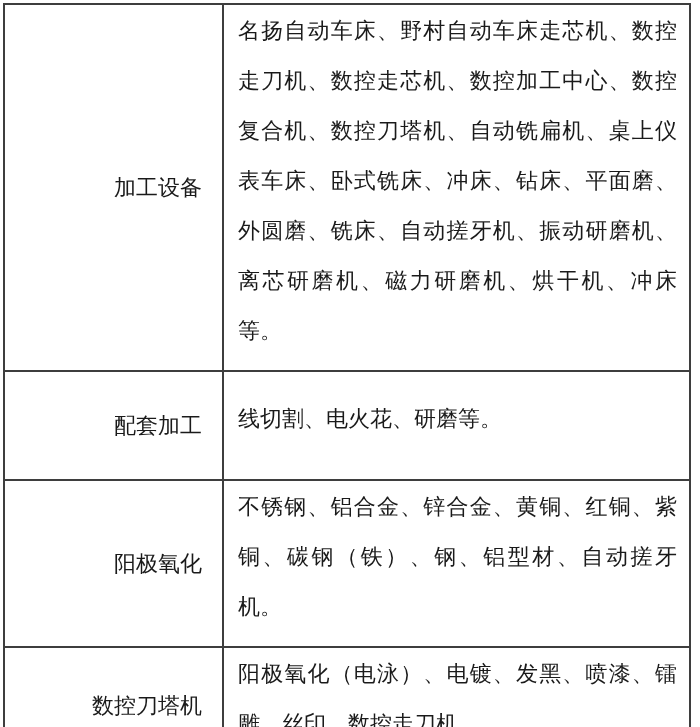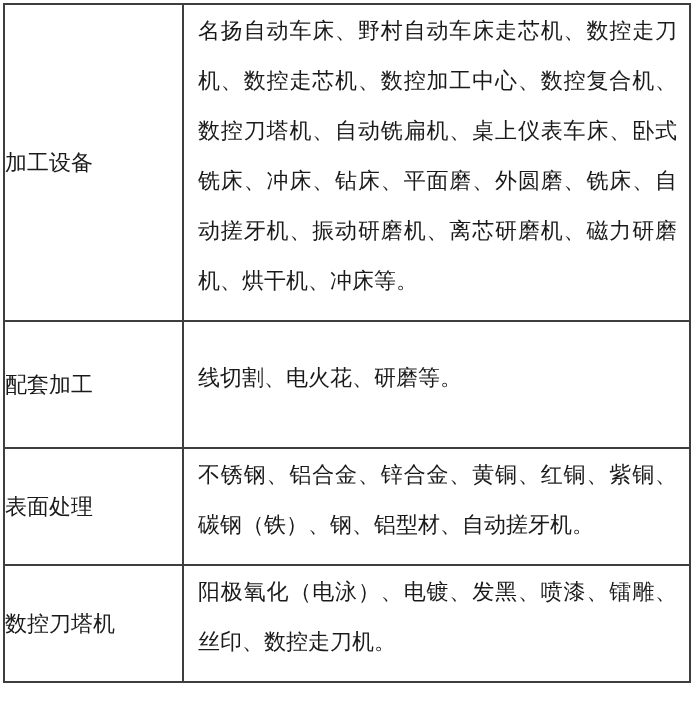--- a/index.html
+++ b/index.html
@@ -30,52 +30,52 @@
   }
   table.spec-table td {
     border: 2px solid #3e3e3e;
     background: #ffffff;
     font-size: 22px;
     line-height: 50px;
     overflow: hidden;
   }
   td.label-cell {
     width: 177px;
-    text-align: left;
+    text-align: right;
     vertical-align: middle;
-    padding: 0 0;
+    padding: 0 20px;
   }
   td.content-cell {
     text-align: justify;
     text-justify: inter-ideograph;
     vertical-align: middle;
     padding: 1px 12px 14px 14px;
   }
   tr.row-1 { height: 307px; }
-  tr.row-2 { height: 127px; }
+  tr.row-2 { height: 109px; }
   tr.row-3 { height: 104px; }
   tr.row-4 { height: 104px; }
   tr.row-5 { height: 101px; }
 </style>
 </head>
 <body>
 
 <div class="page">
   <table class="spec-table">
     <tbody>
       <tr class="row-1">
         <td class="label-cell">加工设备</td>
         <td class="content-cell">名扬自动车床、野村自动车床走芯机、数控走刀机、数控走芯机、数控加工中心、数控复合机、数控刀塔机、自动铣扁机、桌上仪表车床、卧式铣床、冲床、钻床、平面磨、外圆磨、铣床、自动搓牙机、振动研磨机、离芯研磨机、磁力研磨机、烘干机、冲床等。</td>
       </tr>
       <tr class="row-2">
         <td class="label-cell">配套加工</td>
         <td class="content-cell">线切割、电火花、研磨等。</td>
       </tr>
       <tr class="row-3">
-        <td class="label-cell">表面处理</td>
+        <td class="label-cell">阳极氧化</td>
         <td class="content-cell">不锈钢、铝合金、锌合金、黄铜、红铜、紫铜、碳钢（铁）、钢、铝型材、自动搓牙机。</td>
       </tr>
       <tr class="row-5">
         <td class="label-cell">数控刀塔机</td>
         <td class="content-cell">阳极氧化（电泳）、电镀、发黑、喷漆、镭雕、丝印、数控走刀机。</td>
       </tr>
     </tbody>
   </table>
 </div>
 

